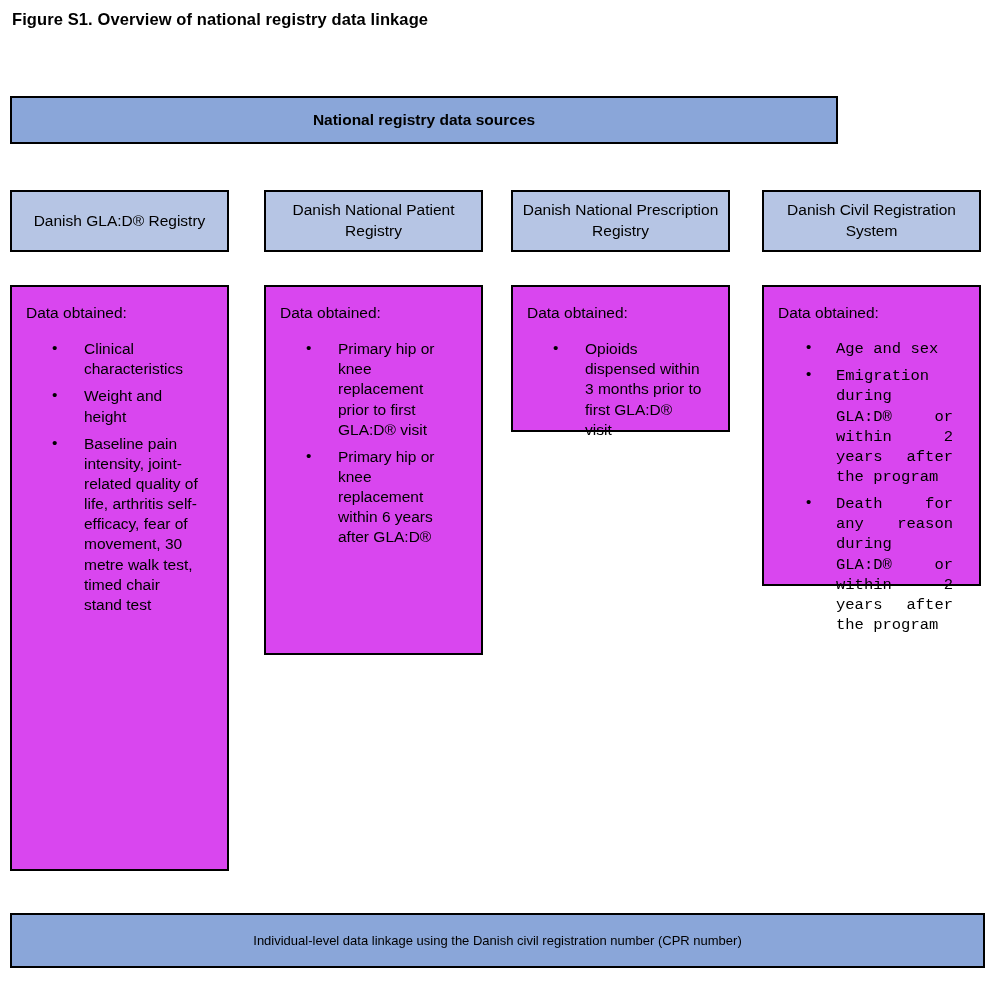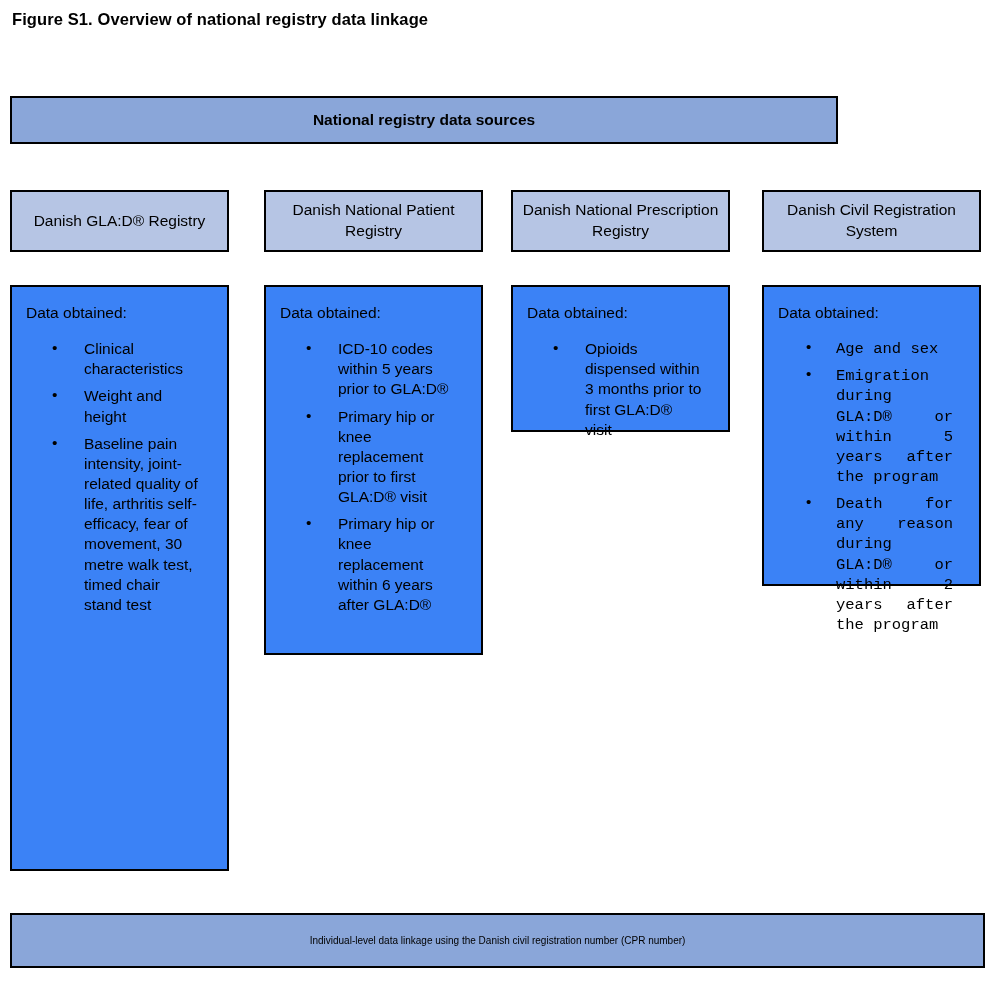--- a/index.html
+++ b/index.html
@@ -42,21 +42,21 @@
     top: 96px;
     width: 828px;
     height: 48px;
   }
   #band-bottom {
     left: 10px;
     top: 913px;
     width: 975px;
     height: 55px;
     font-weight: normal;
-    font-size: 10px;
+    font-size: 13px;
   }
 
   .col {
     position: absolute;
     top: 0;
     width: 219px;
   }
   #col-0 { left: 10px;  }
   #col-1 { left: 264px; }
   #col-2 { left: 511px; }
@@ -77,21 +77,21 @@
     font-size: 15.5px;
     line-height: 1.35;
     padding: 0 6px;
   }
 
   .data-box {
     position: absolute;
     top: 285px;
     box-sizing: border-box;
     width: 219px;
-    background: #3b82f6;
+    background: #d946ef;
     border: 2.5px solid #000000;
     padding: 16px 10px 14px 12px;
   }
   #box-0 { height: 586px; }
   #box-1 { height: 370px; }
   #box-2 { height: 147px; }
   #box-3 { height: 301px; }
 
   .data-label {
     font-size: 15.5px;
@@ -145,21 +145,20 @@
   </div>
 </div>
 
 <div class="col" id="col-1">
   <div class="source-header">
     <span>Danish National Patient Registry</span>
   </div>
   <div class="data-box" id="box-1">
     <div class="data-label">Data obtained:</div>
     <ul class="bullets">
-      <li>ICD-10 codes within 5 years prior to GLA:D®</li>
       <li>Primary hip or knee replacement prior to first GLA:D® visit</li>
       <li>Primary hip or knee replacement within 6 years after GLA:D®</li>
     </ul>
   </div>
 </div>
 
 <div class="col" id="col-2">
   <div class="source-header">
     <span>Danish National Prescription Registry</span>
   </div>
@@ -172,21 +171,21 @@
 </div>
 
 <div class="col" id="col-3">
   <div class="source-header">
     <span>Danish Civil Registration System</span>
   </div>
   <div class="data-box" id="box-3">
     <div class="data-label">Data obtained:</div>
     <ul class="bullets justified">
       <li>Age and sex</li>
-      <li>Emigration during GLA:D® or within 5 years after the program</li>
+      <li>Emigration during GLA:D® or within 2 years after the program</li>
       <li>Death for any reason during GLA:D® or within 2 years after the program</li>
     </ul>
   </div>
 </div>
 
 <div class="band" id="band-bottom">
   <span>Individual-level data linkage using the Danish civil registration number (CPR number)</span>
 </div>
 
 </body></html>

